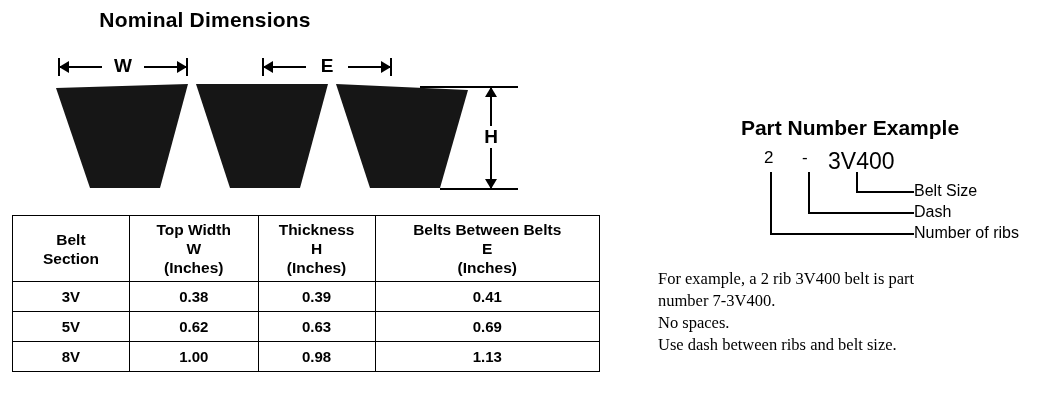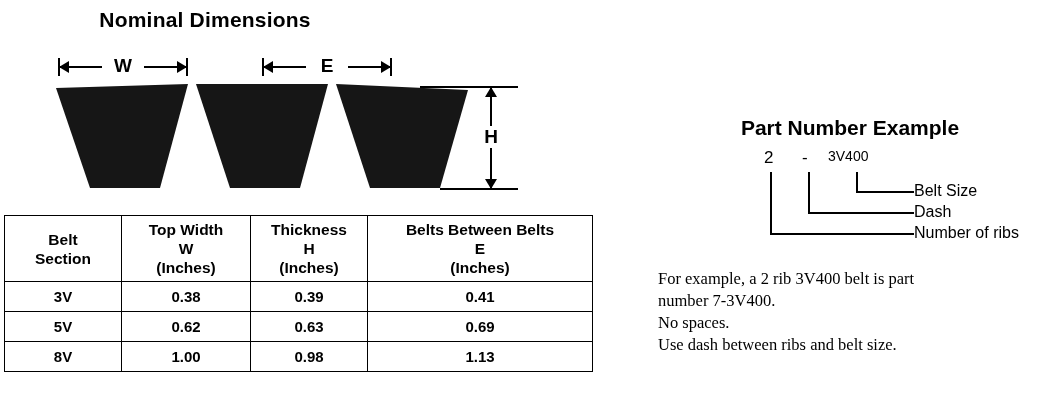--- a/index.html
+++ b/index.html
@@ -147,21 +147,21 @@
 
   .belt-svg {
     position: absolute;
     left: 0;
     top: 70px;
   }
 
   
   table.specs {
     position: absolute;
-    left: 4px;
+    left: 12px;
     top: 215px;
     border-collapse: collapse;
     font-size: 15px;
   }
   table.specs th, table.specs td {
     border: 1.5px solid #000;
     text-align: center;
     padding: 2px 6px;
     font-weight: bold;
   }
@@ -194,21 +194,21 @@
     position: absolute;
     left: 0;
     top: 80px;
     width: 420px;
     text-align: center;
     font-size: 21px;
     font-weight: bold;
   }
   .pn-num { position: absolute; left: 124px; top: 112px; font-size: 17px; }
   .pn-dash { position: absolute; left: 162px; top: 112px; font-size: 17px; }
-  .pn-size { position: absolute; left: 188px; top: 112px; font-size: 14px; text-align: center; }
+  .pn-size { position: absolute; left: 188px; top: 112px; font-size: 23px; text-align: center; }
 
   .leader {
     position: absolute;
     background: #000;
   }
   .leader.v { width: 2px; }
   .leader.h { height: 2px; }
 
   .leg {
     position: absolute;

